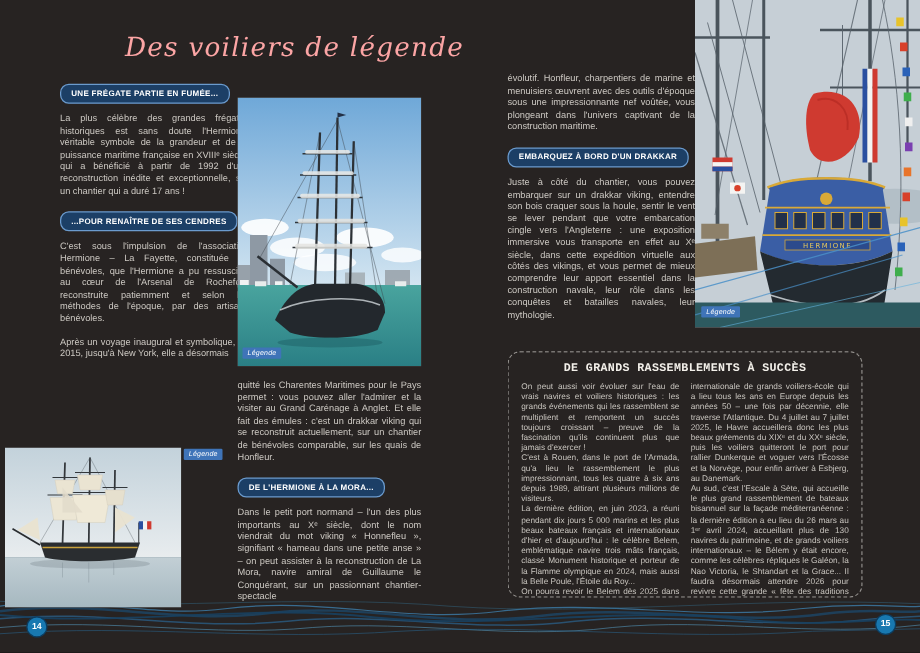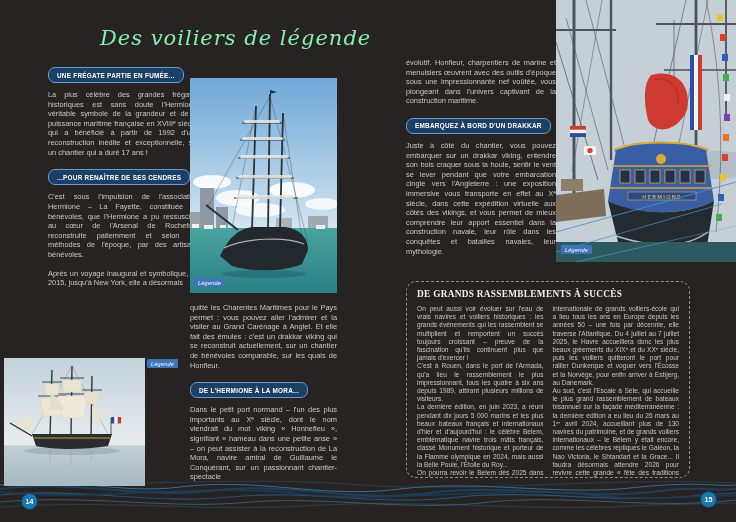--- a/index.html
+++ b/index.html
@@ -1,32 +1,32 @@
 <!DOCTYPE html>
 <html><head>
 <meta charset="utf-8">
 <style>
   html,body{margin:0;padding:0;background:#1a1717;}
   .spread{position:relative;width:736px;height:522px;background:#272322;overflow:hidden;
           font-family:"Liberation Sans",sans-serif;}
   .page-title{position:absolute;left:100px;top:26px;margin:0;font-family:"DejaVu Serif",serif;
-          font-style:italic;font-weight:400;font-size:21px;letter-spacing:1px;color:#86efac;}
+          font-style:italic;font-weight:400;font-size:21px;letter-spacing:1px;color:#fca5a5;}
   .col{position:absolute;color:#ccc8c2;font-size:7.4px;line-height:9.6px;text-align:justify;}
   .col p{margin:0 0 9px;}
   .section-badge{display:inline-block;background:#1c3f66;border:1px solid #6b9bce;border-radius:7px;
           padding:2.5px 8px 2px;color:#ffffff;font-size:6.4px;font-weight:bold;letter-spacing:.25px;
           margin:0 0 7px;white-space:nowrap;}
   .photo{position:absolute;overflow:hidden;background:#555;}
   .photo svg{display:block;}
   .legend-badge{position:absolute;background:#3f74b8;color:#fff;font-style:italic;font-size:5.6px;
           padding:1.5px 4px;border-radius:1px;letter-spacing:.2px;}
   .gatherings-box{position:absolute;left:406px;top:281px;width:284px;height:197px;box-sizing:border-box;
           border:1px dashed rgba(235,233,228,.55);border-radius:10px;padding:7px 10px;overflow:hidden;}
-  .gatherings-box h2{margin:0 0 6px;font-family:Liberation Serif, serif;font-size:9.3px;font-weight:bold;
-          letter-spacing:.3px;color:#f3f0ea;}
+  .gatherings-box h2{margin:0 0 6px;font-family:Liberation Mono, monospace;font-size:9.3px;font-weight:bold;
+          letter-spacing:.3px;color:#f3f0ea;text-align:center;}
   .box-cols{display:flex;gap:9px;}
   .box-col{flex:1 1 0;color:#c8c4be;font-size:6.6px;line-height:8.2px;text-align:justify;
           white-space:pre-line;margin:0;}
   .page-circle{position:absolute;width:17px;height:17px;border-radius:50%;background:#1878b0;
           border:1.5px solid #0d3c5e;box-sizing:border-box;color:#fff;font-size:7px;font-weight:bold;
           display:flex;align-items:center;justify-content:center;}
   .waves{position:absolute;left:0;top:447px;}
 </style>
 </head>
 <body>

